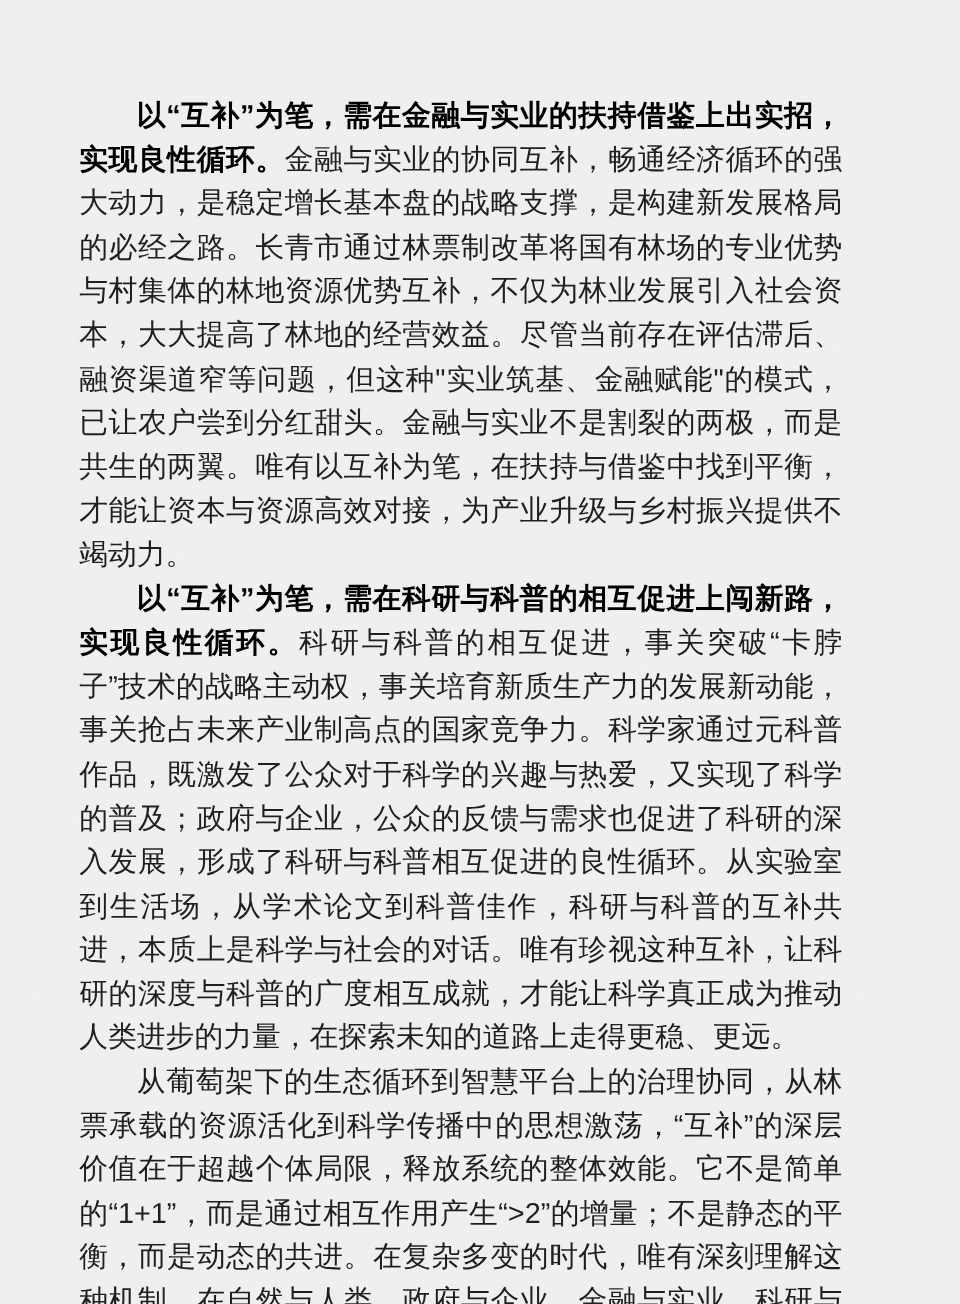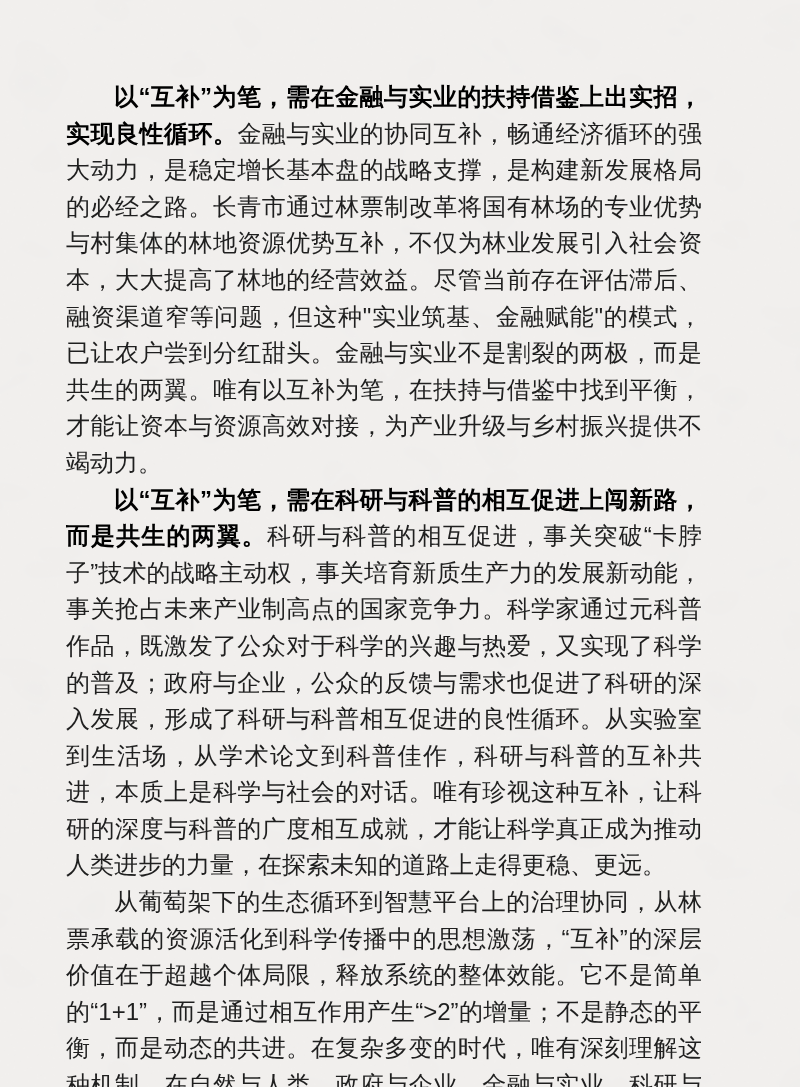--- a/index.html
+++ b/index.html
@@ -55,18 +55,18 @@
     </defs>
     <rect width="800" height="1087" fill="#f2f0ee"></rect>
     <rect width="800" height="1087" filter="url(#paperfibers)"></rect>
     <rect width="800" height="1087" filter="url(#papergrain)"></rect>
   </svg>
 
   <div class="content">
 
     <p class="para"><span class="lead">以“互补”为笔，需在金融与实业的扶持借鉴上出实招，实现良性循环。</span><span>金融与实业的协同互补，畅通经济循环的强大动力，是稳定增长基本盘的战略支撑，是构建新发展格局的必经之路。长青市通过林票制改革将国有林场的专业优势与村集体的林地资源优势互补，不仅为林业发展引入社会资本，大大提高了林地的经营效益。尽管当前存在评估滞后、融资渠道窄等问题，但这种"实业筑基、金融赋能"的模式，已让农户尝到分红甜头。金融与实业不是割裂的两极，而是共生的两翼。唯有以互补为笔，在扶持与借鉴中找到平衡，才能让资本与资源高效对接，为产业升级与乡村振兴提供不竭动力。</span></p>
 
-    <p class="para"><span class="lead">以“互补”为笔，需在科研与科普的相互促进上闯新路，而是共生的两翼。</span><span>科研与科普的相互促进，事关突破“卡脖子”技术的战略主动权，事关培育新质生产力的发展新动能，事关抢占未来产业制高点的国家竞争力。科学家通过元科普作品，既激发了公众对于科学的兴趣与热爱，又实现了科学的普及；政府与企业，公众的反馈与需求也促进了科研的深入发展，形成了科研与科普相互促进的良性循环。从实验室到生活场，从学术论文到科普佳作，科研与科普的互补共进，本质上是科学与社会的对话。唯有珍视这种互补，让科研的深度与科普的广度相互成就，才能让科学真正成为推动人类进步的力量，在探索未知的道路上走得更稳、更远。</span></p>
+    <p class="para"><span class="lead">以“互补”为笔，需在科研与科普的相互促进上闯新路，实现良性循环。</span><span>科研与科普的相互促进，事关突破“卡脖子”技术的战略主动权，事关培育新质生产力的发展新动能，事关抢占未来产业制高点的国家竞争力。科学家通过元科普作品，既激发了公众对于科学的兴趣与热爱，又实现了科学的普及；政府与企业，公众的反馈与需求也促进了科研的深入发展，形成了科研与科普相互促进的良性循环。从实验室到生活场，从学术论文到科普佳作，科研与科普的互补共进，本质上是科学与社会的对话。唯有珍视这种互补，让科研的深度与科普的广度相互成就，才能让科学真正成为推动人类进步的力量，在探索未知的道路上走得更稳、更远。</span></p>
 
     <p class="para"><span class="lead"></span><span>从葡萄架下的生态循环到智慧平台上的治理协同，从林票承载的资源活化到科学传播中的思想激荡，“互补”的深层价值在于超越个体局限，释放系统的整体效能。它不是简单的“1+1”，而是通过相互作用产生“&gt;2”的增量；不是静态的平衡，而是动态的共进。在复杂多变的时代，唯有深刻理解这种机制，在自然与人类、政府与企业、金融与实业、科研与科普的互补中寻找协同点，才能为发展注入持久动力，在高质量发展的道路上行稳致远。</span></p>
 
   </div>
 </div>
 
 </body></html>

